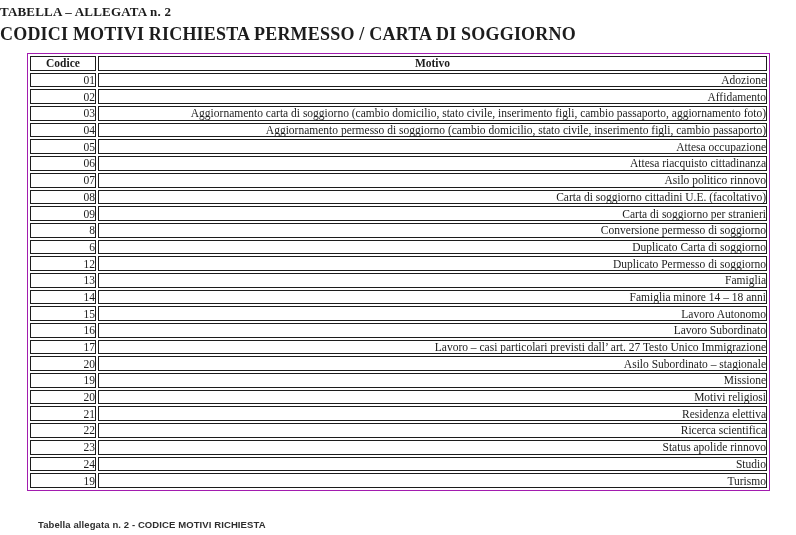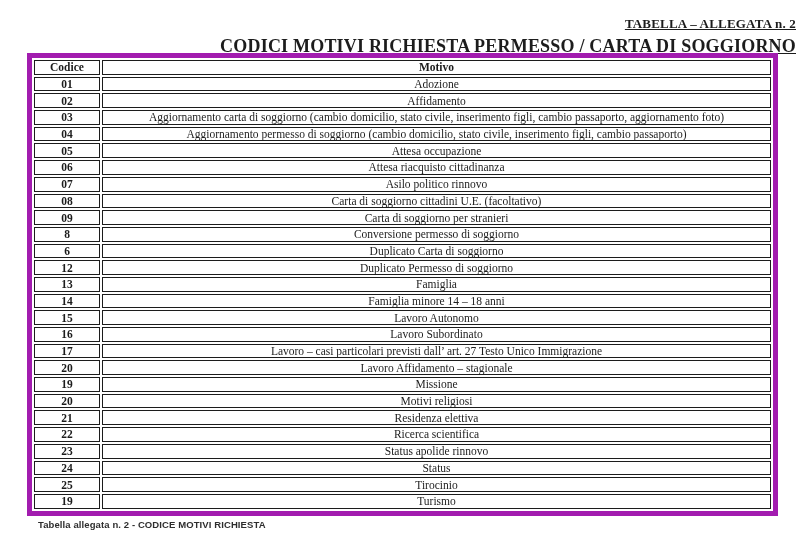--- a/index.html
+++ b/index.html
@@ -4,52 +4,52 @@
 <style>
   html, body { margin: 0; padding: 0; }
   body {
     width: 796px; height: 535px;
     background: #ffffff;
     font-family: "Liberation Serif", serif;
     color: #1c1c1c;
     position: relative;
     overflow: hidden;
   }
-  .titles { text-align: right; padding-top: 16px; text-decoration: underline; }
+  .titles { text-align: left; padding-top: 4px; }
   .title-line1 {
     font-size: 13px; font-weight: bold; letter-spacing: 0.2px;
   }
   .title-line2 {
     font-size: 18px; font-weight: bold; margin-top: 4px; letter-spacing: 0.2px;
   }
   .table-wrap {
     position: absolute; left: 27px; top: 53px; width: 741px;
-    border: 5px solid #a21caf;
+    border: 1px solid #a21caf;
     background: #ffffff;
   }
   table.codes {
     width: 100%;
     border-collapse: separate;
     border-spacing: 2px;
     table-layout: fixed;
   }
   table.codes th, table.codes td {
     border: 1px solid #1c1c1c;
     font-size: 11.5px;
     line-height: 1.05;
     height: 12.7px;
     padding: 0;
     vertical-align: middle;
     white-space: nowrap;
     overflow: hidden;
   }
   table.codes th { font-weight: bold; text-align: center; }
   th.col-code, td.code { width: 64px; }
-  td.code { text-align: center; font-weight: bold; }
-  td.motivo { text-align: center; padding-left: 9px; }
+  td.code { text-align: right; font-weight: normal; }
+  td.motivo { text-align: right; padding-left: 9px; }
   .footer-caption {
     position: absolute; left: 38px; top: 519px;
     font-family: "Liberation Sans", sans-serif;
     font-size: 9.5px; font-weight: bold; color: #2e2e2e;
     letter-spacing: 0.1px;
   }
 </style>
 </head>
 <body>
 
@@ -130,21 +130,21 @@
         <tr>
           <td class="code">16</td>
           <td class="motivo">Lavoro Subordinato</td>
         </tr>
         <tr>
           <td class="code">17</td>
           <td class="motivo">Lavoro – casi particolari previsti dall’ art. 27 Testo Unico Immigrazione</td>
         </tr>
         <tr>
           <td class="code">20</td>
-          <td class="motivo">Lavoro Affidamento – stagionale</td>
+          <td class="motivo">Asilo Subordinato – stagionale</td>
         </tr>
         <tr>
           <td class="code">19</td>
           <td class="motivo">Missione</td>
         </tr>
         <tr>
           <td class="code">20</td>
           <td class="motivo">Motivi religiosi</td>
         </tr>
         <tr>
@@ -154,25 +154,21 @@
         <tr>
           <td class="code">22</td>
           <td class="motivo">Ricerca scientifica</td>
         </tr>
         <tr>
           <td class="code">23</td>
           <td class="motivo">Status apolide rinnovo</td>
         </tr>
         <tr>
           <td class="code">24</td>
-          <td class="motivo">Status</td>
-        </tr>
-        <tr>
-          <td class="code">25</td>
-          <td class="motivo">Tirocinio</td>
+          <td class="motivo">Studio</td>
         </tr>
         <tr>
           <td class="code">19</td>
           <td class="motivo">Turismo</td>
         </tr>
       </tbody>
   </table>
 </div>
 
 <div class="footer-caption">Tabella allegata n. 2 - CODICE MOTIVI RICHIESTA</div>

